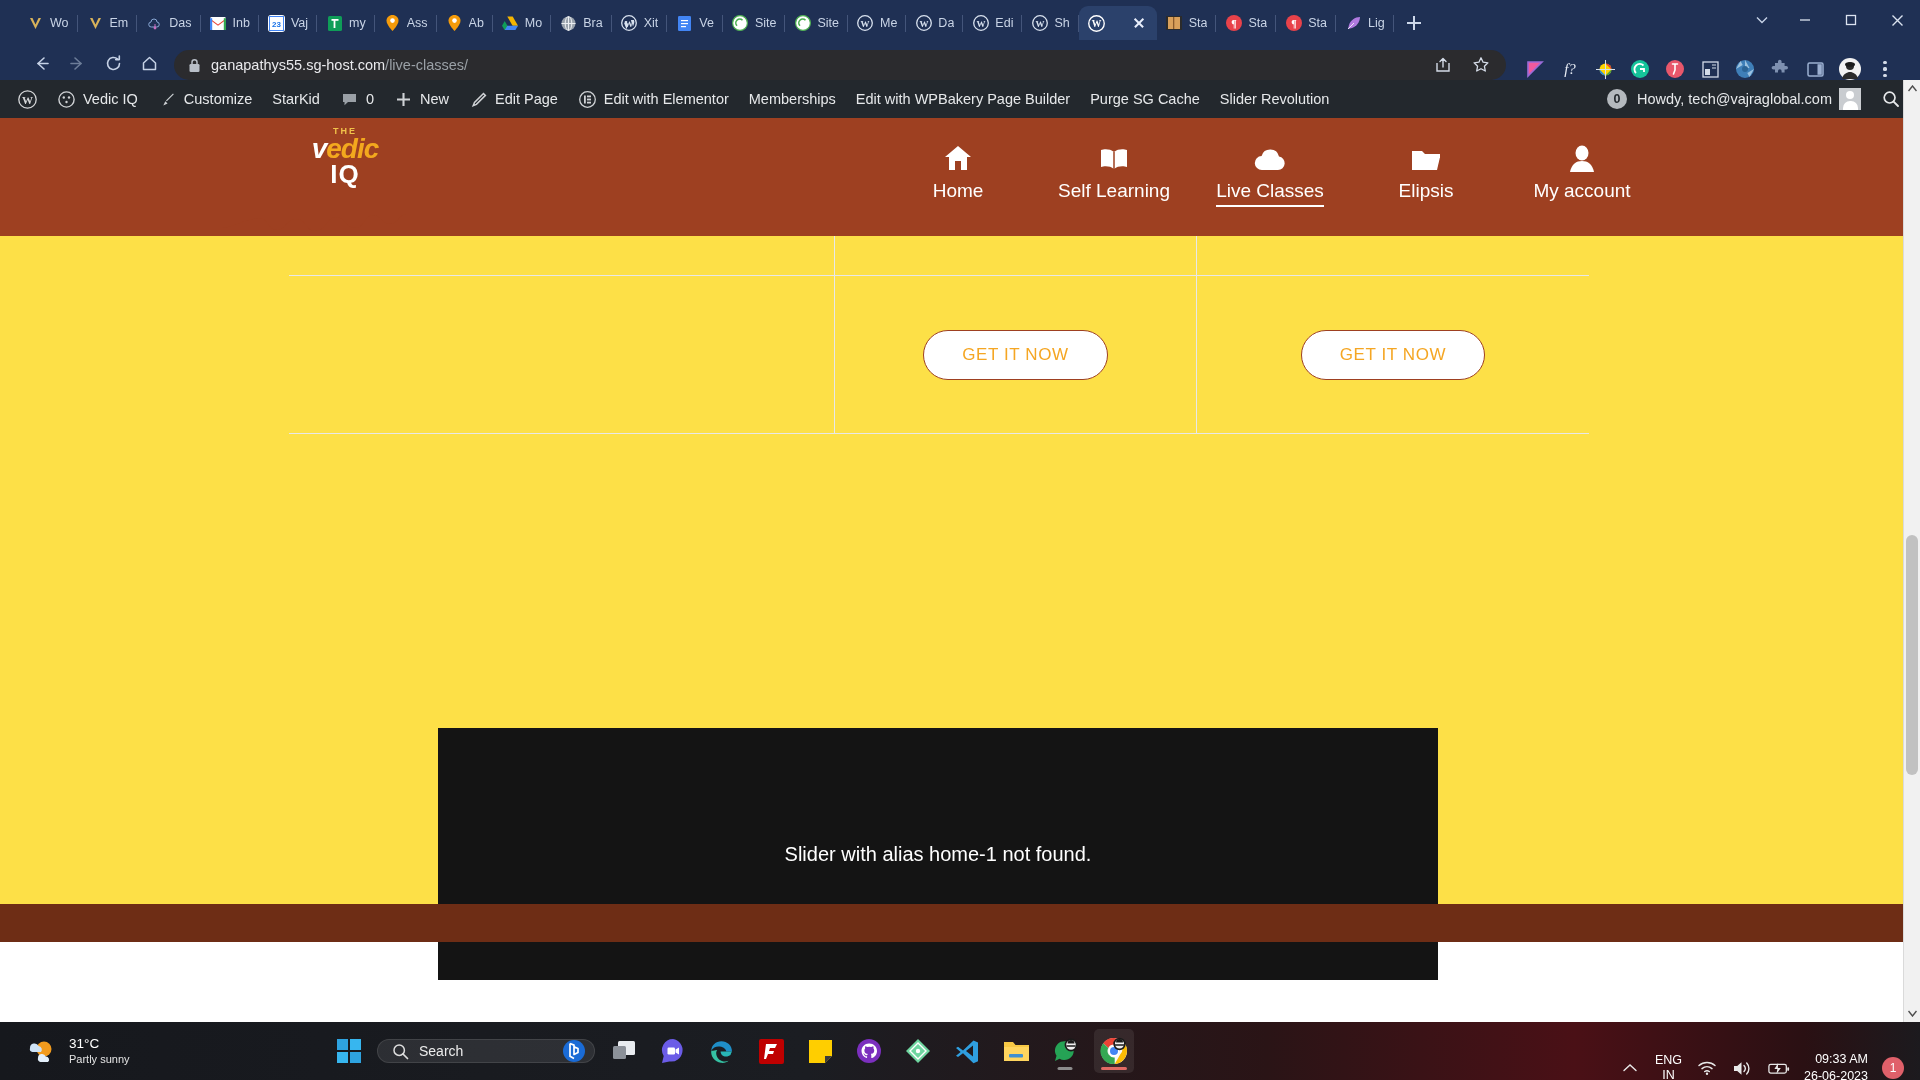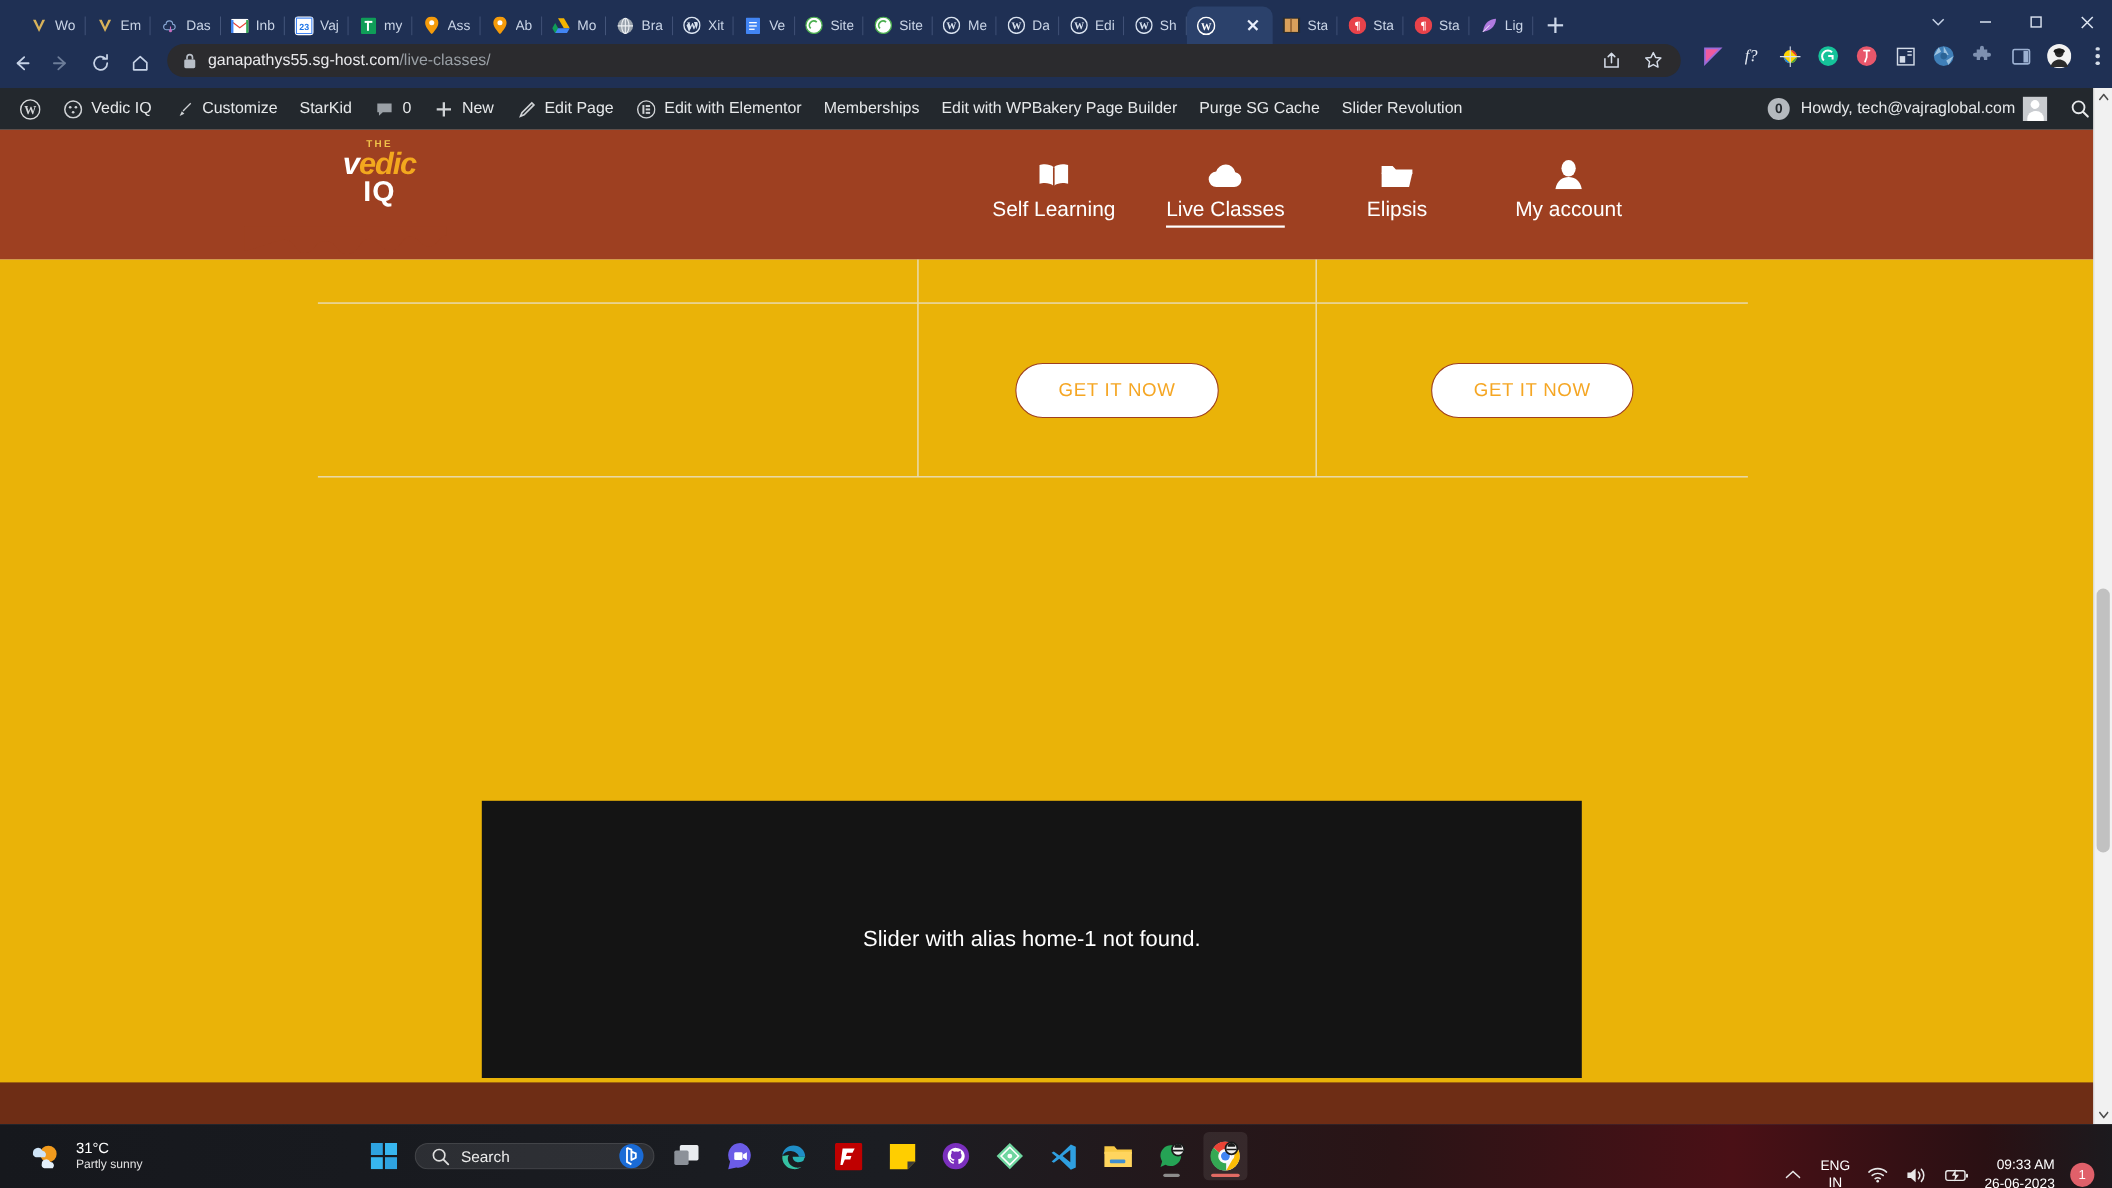--- a/index.html
+++ b/index.html
@@ -78,21 +78,21 @@
     width: 46px; height: 40px; display: flex;
     align-items: center; justify-content: center;
     color: #d8e1f0; font-size: 13px;
   }
   .win-btn.chev { font-size: 11px; color: #b9c6dd; width: 40px;}
   .win-btn svg { display: block; }
 
   
   .toolbar {
     height: 40px; width: 1920px; background: #1f3054;
-    display: flex; align-items: flex-start; gap: 2px; padding: 0 2px;
+    display: flex; align-items: flex-end; gap: 2px; padding: 0 24px;
   }
   .nav-btn {
     width: 34px; height: 34px; border-radius: 50%;
     display: flex; align-items: center; justify-content: center;
     color: #c6d2e6; flex: 0 0 34px;
   }
   .nav-btn.disabled { color: #6d7d99; }
   .omnibox {
     flex: 1 1 auto; height: 30px; margin: 0 6px;
     background: #2b2b2e; border-radius: 16px;
@@ -158,21 +158,21 @@
   }
   .nav-item {
     width: 156px; text-align: center; color: #ffffff;
     display: flex; flex-direction: column; align-items: center; gap: 8px;
   }
   .nav-item .nv-ico { height: 30px; display: flex; align-items: flex-end; }
   .nav-item .nv-label { font-size: 19px; padding-bottom: 3px; }
   .nav-item.active .nv-label { border-bottom: 2px solid #ffffff; }
 
   
-  .page-body { background: #eab308; position: relative; height: 786px; }
+  .page-body { background: #fde047; position: relative; height: 706px; }
   .pricing-table {
     position: absolute; left: 289px; top: 0px; width: 1300px;
   }
   .pt-row-top { height: 40px; border-bottom: 1px solid #e8e8e8; display: flex;}
   .pt-row-cta { height: 158px; display: flex; border-bottom: 1px solid #e8e8e8;}
   .pt-col { height: 100%; display: flex; align-items: center; justify-content: center; }
   .pt-col.c1 { width: 546px; border-right: 1px solid #e8e8e8; }
   .pt-col.c2 { width: 362px; border-right: 1px solid #e8e8e8; }
   .pt-col.c3 { width: 392px; }
   .btn-getit {
@@ -740,20 +740,29 @@
           <path d="M0 0h184v8c-6 0-8 10-16 10s-9-9-17-9-9 13-18 13-10-11-19-11-10 14-20 14-10-12-20-12-10 11-19 11-9-12-18-12S8 22 0 22z" fill="#9e4021"></path>
         </svg>
       </div>
       <div class="logo-wrap">
         <div class="logo-the">THE</div>
         <div class="logo-main"><span class="w">v</span><span>edic</span></div>
         <div class="logo-iq">IQ</div>
       </div>
 
       <div class="nav">
+        <div class="nav-item">
+          <span class="nv-ico">
+            <svg width="30" height="27" viewBox="0 0 30 27">
+                <path d="M15 1L2 12h4v13h18V12h4z" fill="#ffffff"></path>
+                <rect x="12" y="16" width="6" height="9" fill="#9e4021"></rect>
+              </svg>
+          </span>
+          <span class="nv-label">Home</span>
+        </div>
         <div class="nav-item">
           <span class="nv-ico">
             <svg width="30" height="25" viewBox="0 0 30 25">
                 <path d="M15 5C11 1.5 5 2 2 3v17c3-1 9-1.5 13 2z" fill="#ffffff"></path>
                 <path d="M15 5c4-3.5 10-3 13-2v17c-3-1-9-1.5-13 2z" fill="#ffffff"></path>
                 <path d="M15 5v17" stroke="#9e4021" stroke-width="1.5"></path>
               </svg>
           </span>
           <span class="nv-label">Self Learning</span>
         </div>

